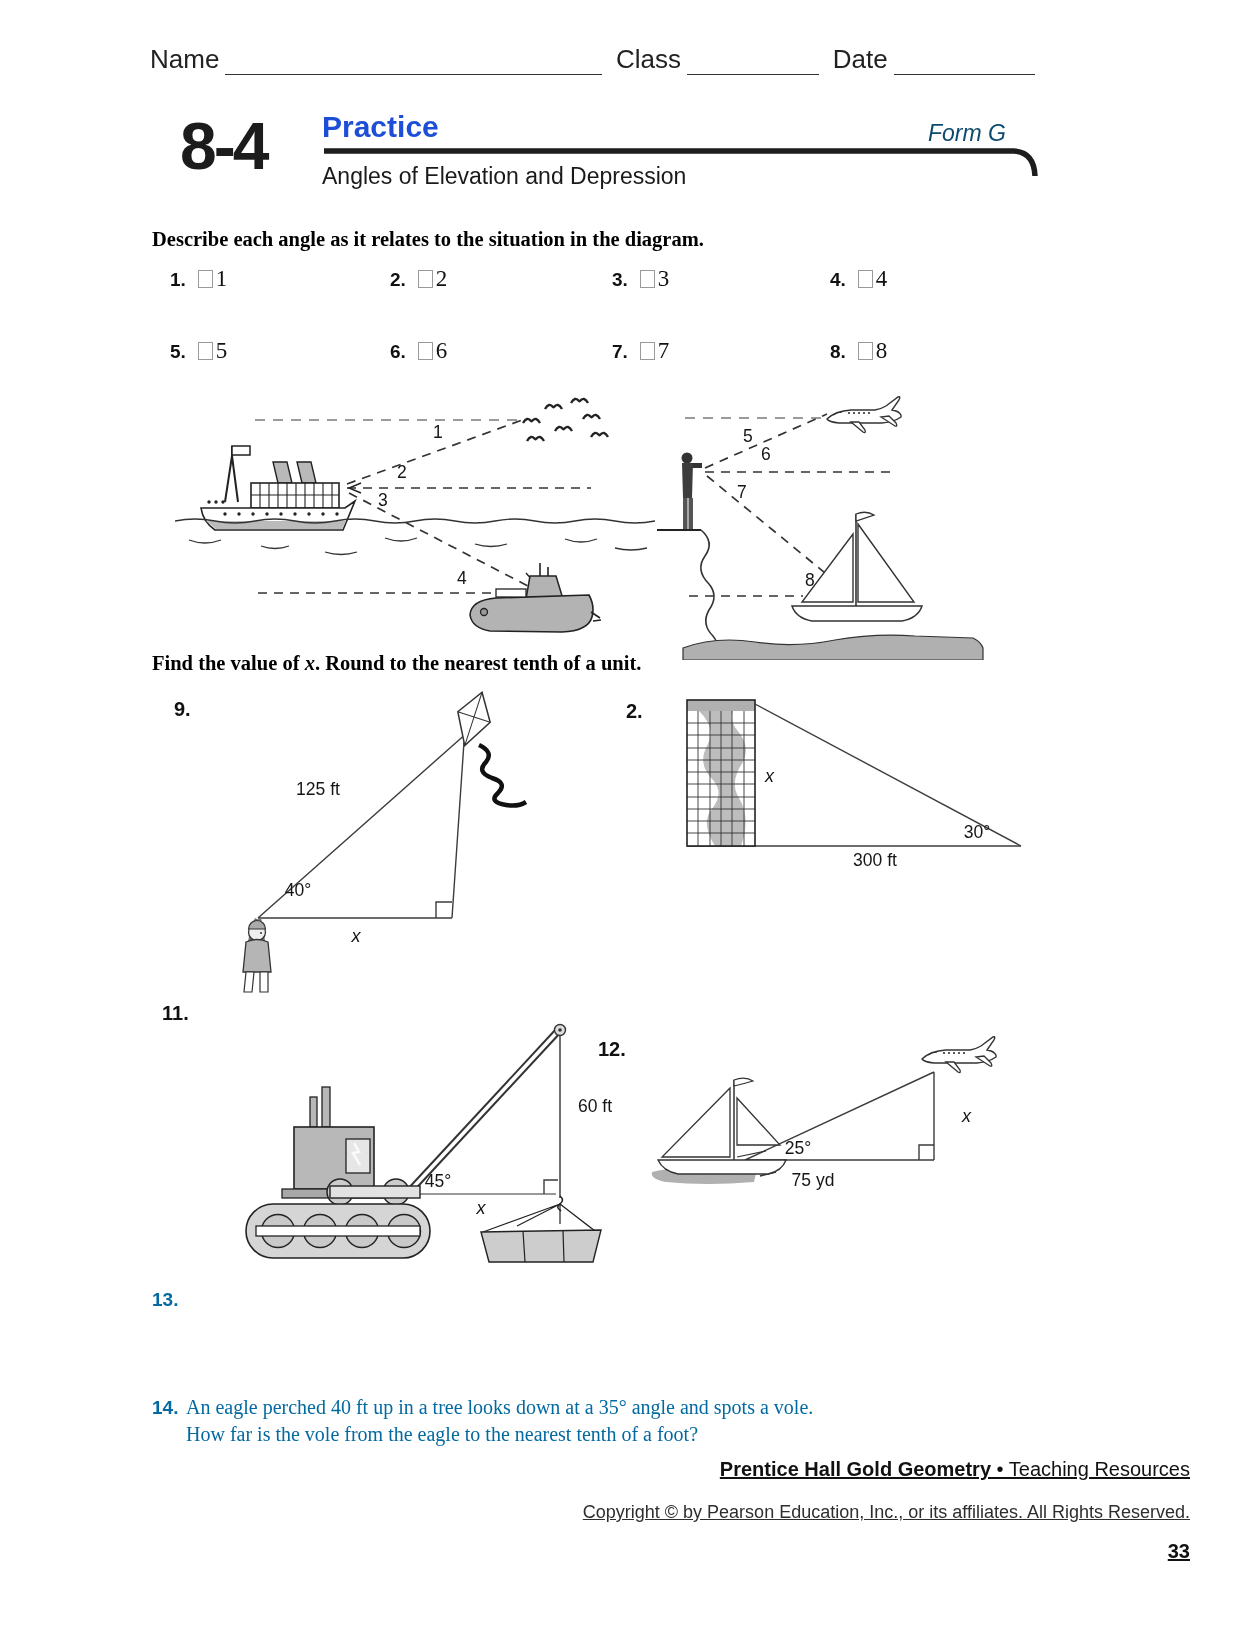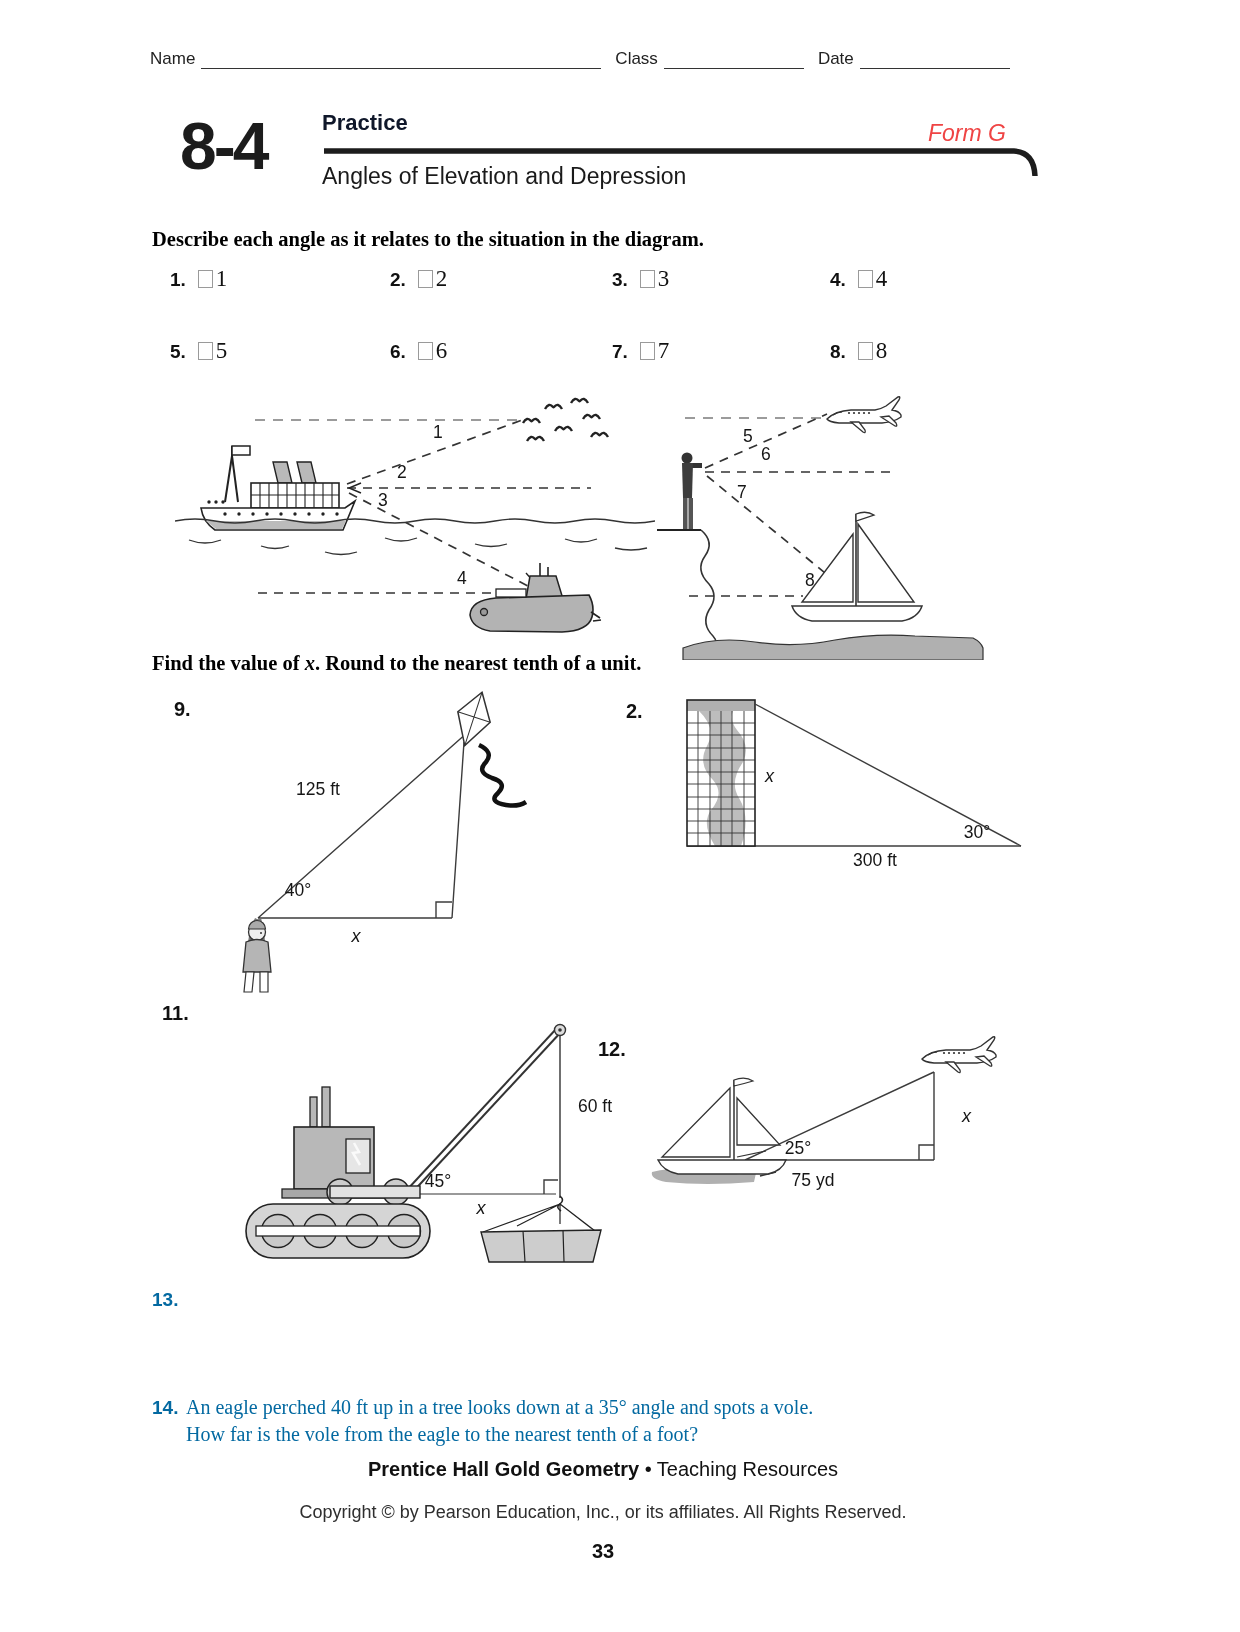--- a/index.html
+++ b/index.html
@@ -1,41 +1,41 @@
 <!DOCTYPE html>
 <html><head>
 <meta charset="utf-8">
 <style>
   html,body{margin:0;padding:0;background:#fff;}
   .page{position:relative;width:1240px;height:1632px;background:#fff;overflow:hidden;
         font-family:"Liberation Sans",sans-serif;color:#161616;}
   .abs{position:absolute;}
   
-  .hdr{left:150px;top:44px;width:885px;display:flex;align-items:flex-end;font-size:17px;color:#222;}
+  .hdr{left:150px;top:44px;width:885px;display:flex;align-items:flex-end;font-size:26px;color:#222;}
   .uline{border-bottom:1.6px solid #333;height:24px;display:inline-block;}
   .hlabel{margin:0 6px 0 14px;}
   .hlabel:first-child{margin-left:0;}
   
   .lesson-num{left:180px;top:108px;font-size:66px;font-weight:bold;letter-spacing:-3px;color:#1c1c1c;}
-  .practice{left:322px;top:110px;font-size:22px;font-weight:bold;color:#0f172a;}
-  .formg{left:928px;top:120px;font-size:23px;font-style:italic;color:#ef4444;}
+  .practice{left:322px;top:110px;font-size:30px;font-weight:bold;color:#1d4ed8;}
+  .formg{left:928px;top:120px;font-size:23px;font-style:italic;color:#0c4a6e;}
   .subtitle{left:322px;top:163px;font-size:23px;color:#1a1a1a;}
   
   .bold-serif{font-family:"Liberation Serif",serif;font-weight:bold;font-size:20.5px;color:#000;}
   .q-item{display:flex;align-items:baseline;}
   .qnum{font-weight:bold;font-size:19px;color:#111;}
   .tofu{display:inline-block;width:13px;height:16px;border:1.5px solid #9a9a9a;margin:0 3px 0 12px;align-self:center;}
   .angnum{font-family:"Liberation Serif",serif;font-size:23px;color:#111;}
   .pnum{font-weight:bold;font-size:20px;color:#111;}
   .ital{font-style:italic;}
   
   .wp{display:flex;font-family:"Liberation Serif",serif;font-size:20px;line-height:27px;color:#0369a1;}
   .wpnum{width:34px;flex:none;font-family:"Liberation Sans",sans-serif;font-weight:bold;font-size:19px;}
   
-  .center{left:8px;width:1190px;text-align:center;}
+  .center{left:0;width:1190px;text-align:right;text-decoration:underline;}
   .foot1{font-size:20px;color:#111;}
   .foot1 .b{font-weight:bold;}
   .copyright{font-size:18px;color:#2e2e2e;}
   .pagenum{font-size:20px;font-weight:bold;color:#111;}
   
   svg text{font-family:"Liberation Sans",sans-serif;font-size:17.5px;fill:#161616;}
   svg text.vx{font-style:italic;font-size:18px;}
   svg text.mid{text-anchor:middle;}
   .tln{stroke:#3c3c3c;stroke-width:1.4;fill:none;}
   .dsh{stroke:#333;stroke-width:1.7;stroke-dasharray:9 7;fill:none;}

